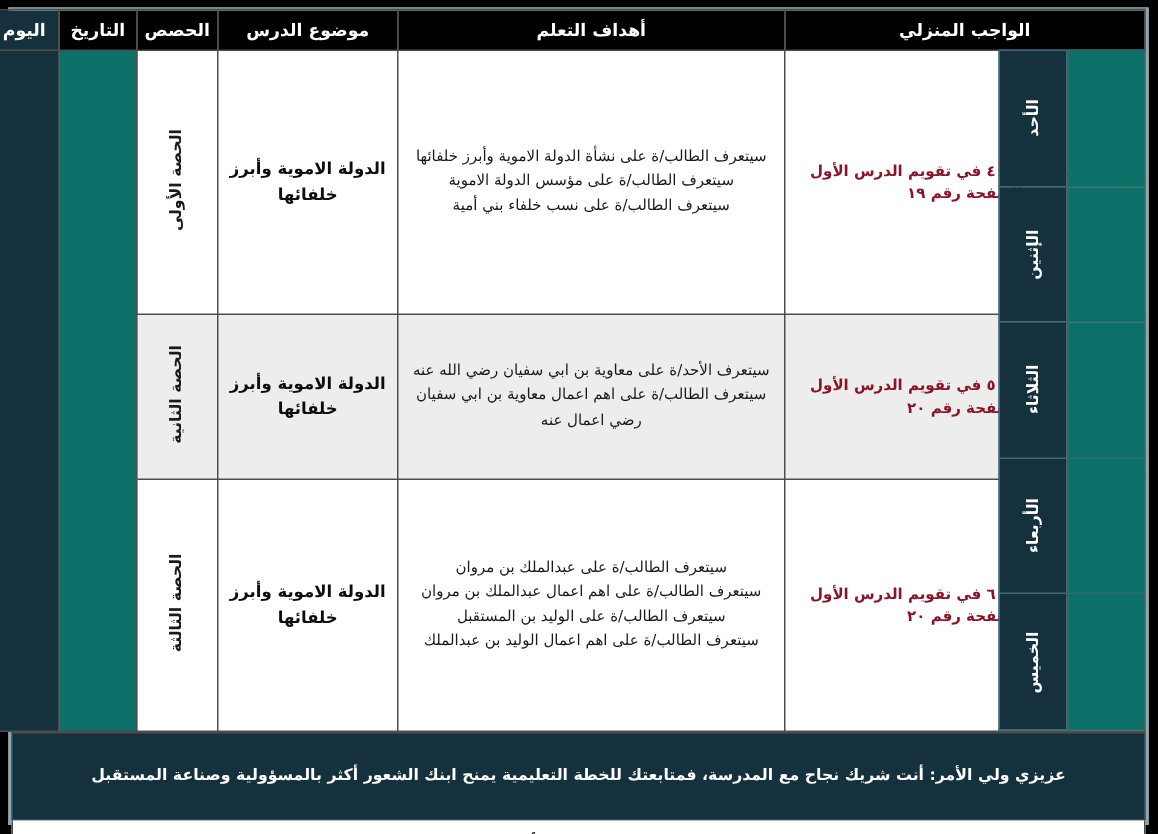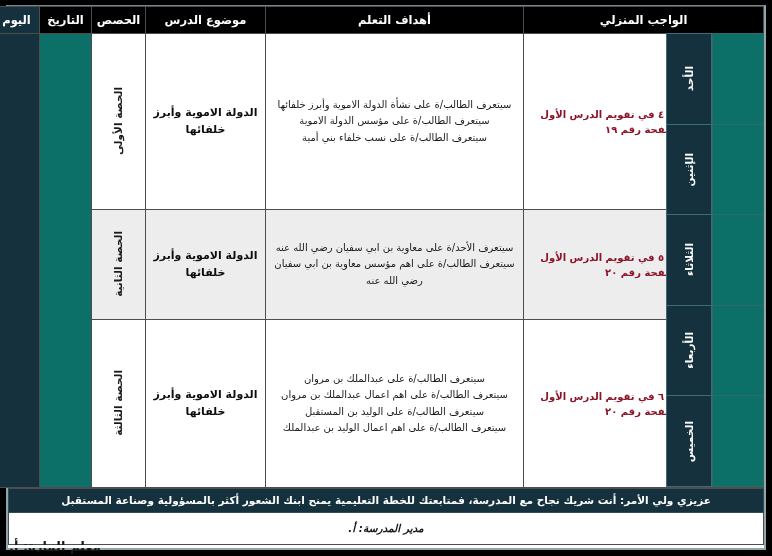--- a/index.html
+++ b/index.html
@@ -203,21 +203,21 @@
   }
   .band-date:first-child { border-top: 1px solid #2d6b66; }
 
   
   .footer-banner {
     background: #14313d;
     color: #ffffff;
     font-size: 10.5px;
     font-weight: bold;
     text-align: center;
-    padding: 4px 6px;
+    padding: 21px 6px;
     border: 1px solid #2d4d59;
     border-top: 1px solid #4d4d4d;
     line-height: 1.4;
   }
 
   .signature-row {
     display: flex;
     flex-direction: row;
     align-items: center;
     background: #ffffff;
@@ -297,21 +297,21 @@
               <span class="period-rot">الحصة الأولى</span>
             </td>
             <td class="cell-date" rowspan="3"></td>
             <td class="cell-day" rowspan="3"></td>
           </tr>
 
           <tr class="row-alt" style="height:110px;">
             <td class="cell-homework">حل السؤال رقم ٥ في تقويم الدرس الأول الصفحة رقم ٢٠</td>
             <td class="cell-objective">
               <span class="obj-line">سيتعرف الأحد/ة على معاوية بن ابي سفيان رضي الله عنه</span>
-              <span class="obj-line">سيتعرف الطالب/ة على اهم مؤسس معاوية بن ابي سفيان رضي الله عنه</span>
+              <span class="obj-line">سيتعرف الطالب/ة على اهم اعمال معاوية بن ابي سفيان رضي اعمال عنه</span>
             </td>
             <td class="cell-topic">الدولة الاموية وأبرز خلفائها</td>
             <td class="cell-period">
               <span class="period-rot">الحصة الثانية</span>
             </td>
           </tr>
 
           <tr class="row-plain" style="height:168px;">
             <td class="cell-homework">حل السؤال رقم ٦ في تقويم الدرس الأول الصفحة رقم ٢٠</td>
             <td class="cell-objective">

